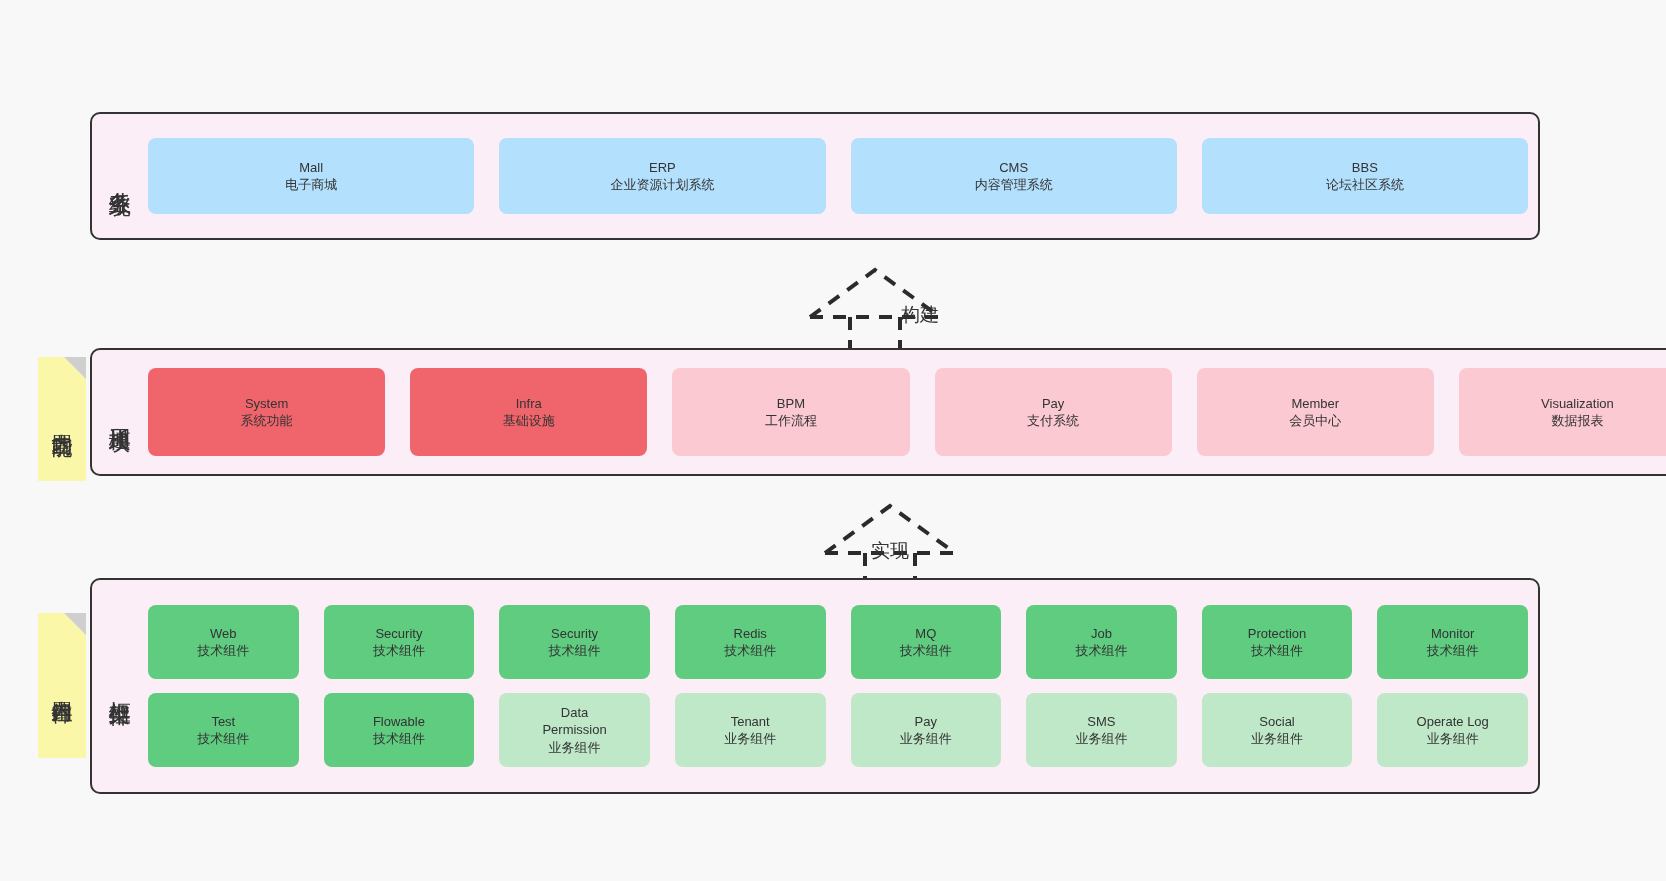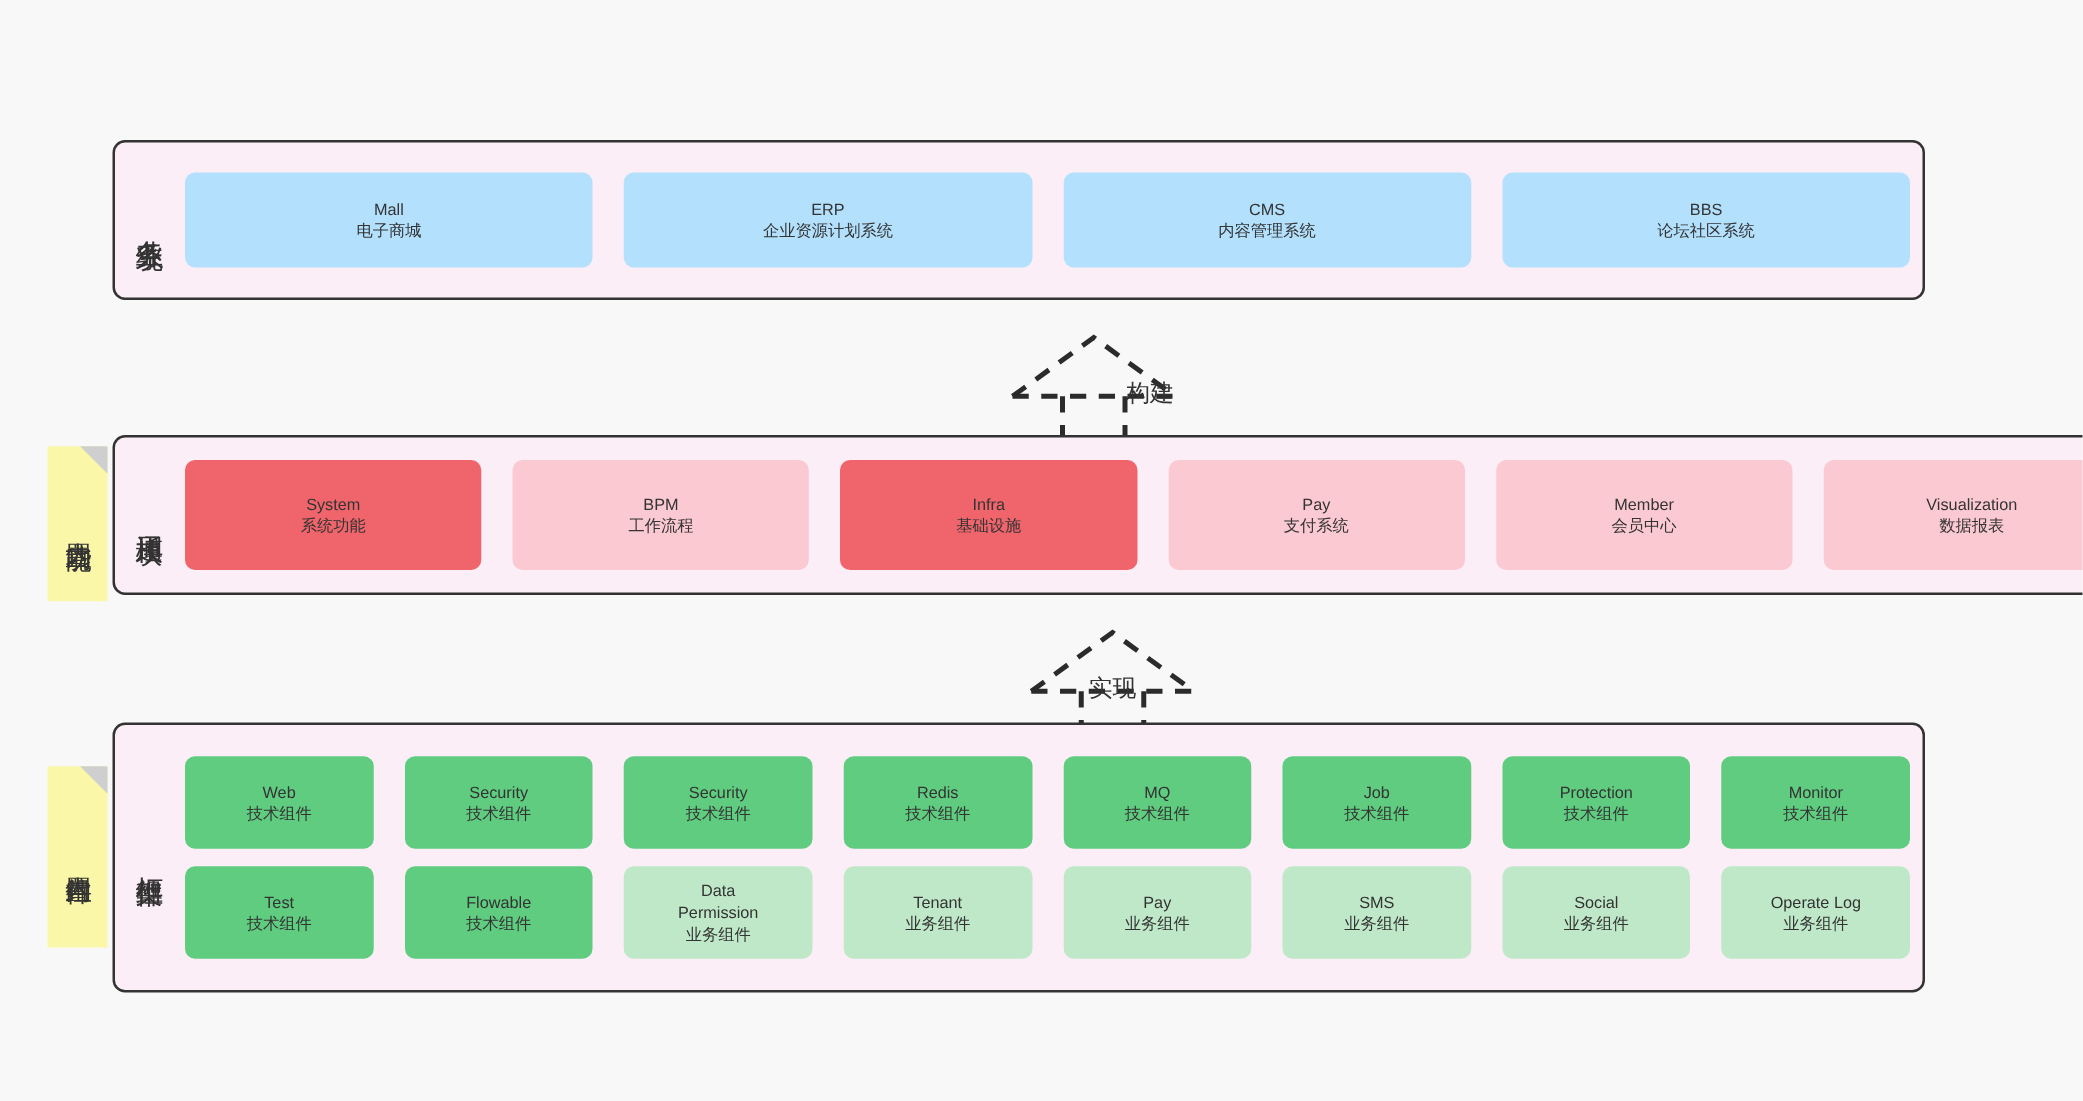--- a/index.html
+++ b/index.html
@@ -171,27 +171,27 @@
 
   <div class="layer" style="left:90px; top:348px; width:1618px; height:128px;">
     <div class="layer-title">通用模块</div>
     <div class="layer-body">
       <div class="row">
 
         <div class="node mod-hot">
           <span class="n-en">System</span>
           <span class="n-cn">系统功能</span>
         </div>
+        <div class="node mod-hot">
+          <span class="n-en">Infra</span>
+          <span class="n-cn">基础设施</span>
+        </div>
         <div class="node mod-soft">
           <span class="n-en">BPM</span>
           <span class="n-cn">工作流程</span>
-        </div>
-        <div class="node mod-hot">
-          <span class="n-en">Infra</span>
-          <span class="n-cn">基础设施</span>
         </div>
         <div class="node mod-soft">
           <span class="n-en">Pay</span>
           <span class="n-cn">支付系统</span>
         </div>
         <div class="node mod-soft">
           <span class="n-en">Member</span>
           <span class="n-cn">会员中心</span>
         </div>
         <div class="node mod-soft">

